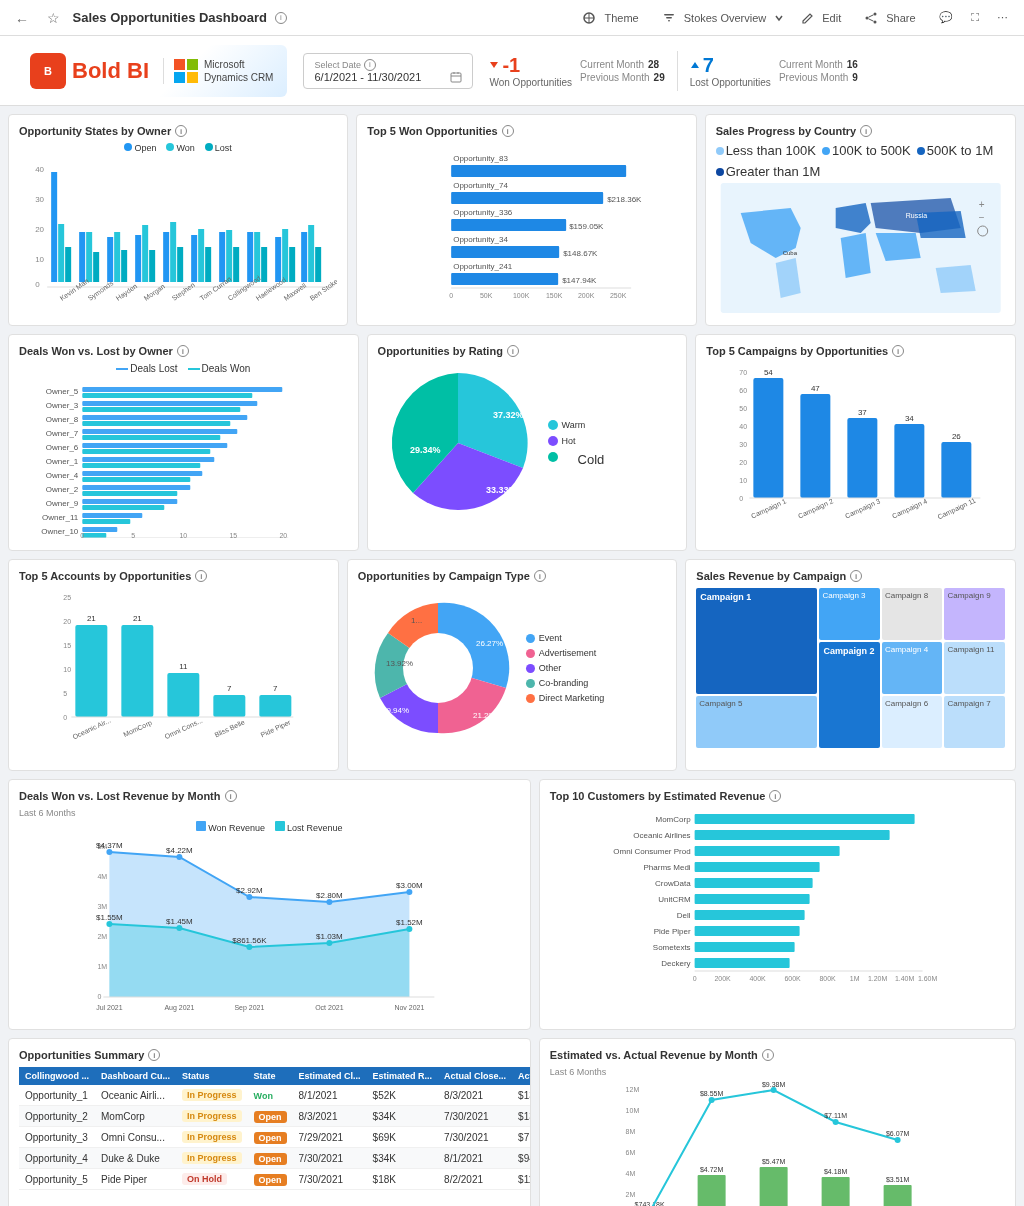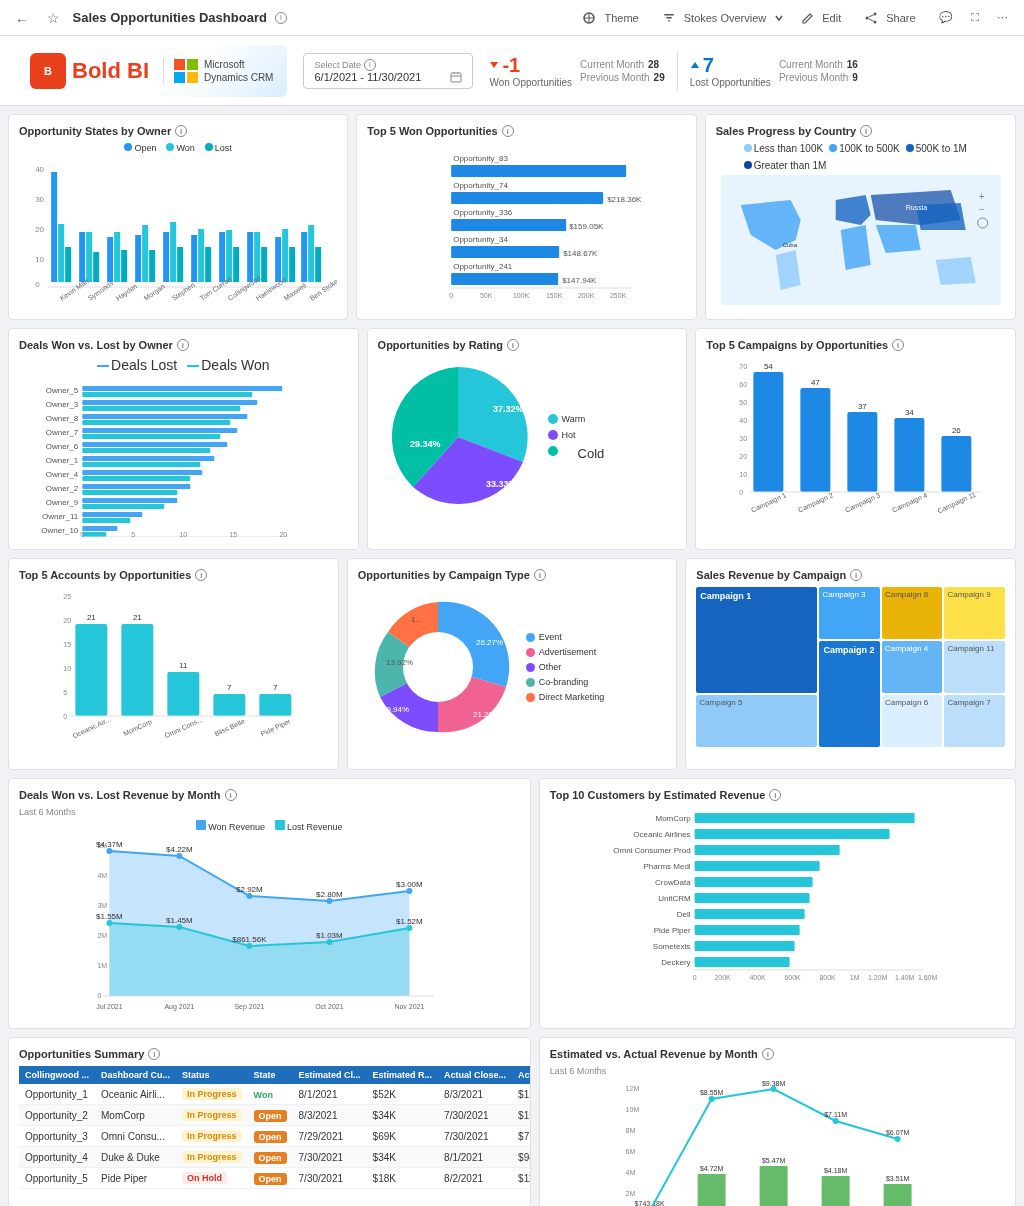--- a/index.html
+++ b/index.html
@@ -301,21 +301,21 @@
         <text x="237" y="155" font-size="7" fill="#888" text-anchor="middle">250K</text>
       </svg>
     </div>
 
     <div class="panel" style="flex:1;">
       <div class="panel-title">
         <span>Sales Progress by Country</span>
         <span class="info-icon">i</span>
       </div>
       
-      <div style="display:flex;gap:6px;flex-wrap:wrap;font-size:10px;margin-bottom:4px;margin-left:28px;">
+      <div style="display:flex;gap:6px;flex-wrap:wrap;font-size:13px;margin-bottom:4px;">
         <span><span style="display:inline-block;width:8px;height:8px;border-radius:50%;background:#90CAF9;margin-right:2px;"></span>Less than 100K</span>
         <span><span style="display:inline-block;width:8px;height:8px;border-radius:50%;background:#42A5F5;margin-right:2px;"></span>100K to 500K</span>
         <span><span style="display:inline-block;width:8px;height:8px;border-radius:50%;background:#1565C0;margin-right:2px;"></span>500K to 1M</span>
         <span><span style="display:inline-block;width:8px;height:8px;border-radius:50%;background:#0D47A1;margin-right:2px;"></span>Greater than 1M</span>
       </div>
       
       <svg width="100%" height="130" viewBox="0 0 280 130">
         <rect width="280" height="130" fill="#e8f4fd" rx="3"></rect>
 
         <path d="M20 30 L70 25 L80 45 L75 65 L55 75 L30 60 Z" fill="#42A5F5" opacity="0.8"></path>
@@ -345,21 +345,21 @@
     </div>
   </div>
 
   <div class="row">
 
     <div class="panel" style="flex:1.1;">
       <div class="panel-title">
         <span>Deals Won vs. Lost by Owner</span>
         <span class="info-icon">i</span>
       </div>
-      <div style="display:flex;gap:10px;justify-content:center;margin-bottom:4px;font-size:14px;">
+      <div style="display:flex;gap:10px;justify-content:center;margin-bottom:4px;font-size:10px;">
         <span><span style="display:inline-block;width:12px;height:2px;background:#42A5F5;margin-right:2px;vertical-align:middle;"></span>Deals Lost</span>
         <span><span style="display:inline-block;width:12px;height:2px;background:#26C6DA;margin-right:2px;vertical-align:middle;"></span>Deals Won</span>
       </div>
       <svg width="100%" height="160" viewBox="0 0 290 160">
 
         <text x="40" y="16" font-size="8" fill="#555" text-anchor="end">Owner_5</text>
         <text x="40" y="30" font-size="8" fill="#555" text-anchor="end">Owner_3</text>
         <text x="40" y="44" font-size="8" fill="#555" text-anchor="end">Owner_8</text>
         <text x="40" y="58" font-size="8" fill="#555" text-anchor="end">Owner_7</text>
         <text x="40" y="72" font-size="8" fill="#555" text-anchor="end">Owner_6</text>
@@ -556,22 +556,22 @@
     </div>
 
     <div class="panel" style="flex:1;">
       <div class="panel-title">
         <span>Sales Revenue by Campaign</span>
         <span class="info-icon">i</span>
       </div>
       <div style="display:grid;grid-template-columns:2fr 1fr 1fr 1fr;grid-template-rows:1fr 1fr 1fr;gap:2px;height:160px;">
         <div style="grid-row:1/3;background:#1565C0;border-radius:2px;display:flex;align-items:flex-start;padding:4px;font-size:9px;color:#fff;font-weight:600;">Campaign 1</div>
         <div style="background:#42A5F5;border-radius:2px;display:flex;align-items:flex-start;padding:3px;font-size:8px;color:#fff;">Campaign 3</div>
-        <div style="background:#eab308;border-radius:2px;display:flex;align-items:flex-start;padding:3px;font-size:8px;color:#555;">Campaign 8</div>
-        <div style="background:#fde047;border-radius:2px;display:flex;align-items:flex-start;padding:3px;font-size:8px;color:#555;">Campaign 9</div>
+        <div style="background:#e5e5e5;border-radius:2px;display:flex;align-items:flex-start;padding:3px;font-size:8px;color:#555;">Campaign 8</div>
+        <div style="background:#c4b5fd;border-radius:2px;display:flex;align-items:flex-start;padding:3px;font-size:8px;color:#555;">Campaign 9</div>
         <div style="background:#64B5F6;border-radius:2px;display:flex;align-items:flex-start;padding:3px;font-size:8px;color:#fff;">Campaign 4</div>
         <div style="background:#BBDEFB;border-radius:2px;display:flex;align-items:flex-start;padding:3px;font-size:8px;color:#555;">Campaign 11</div>
         <div style="background:#90CAF9;border-radius:2px;display:flex;align-items:flex-start;padding:3px;font-size:8px;color:#555;">Campaign 5</div>
         <div style="grid-row:2/4;background:#1976D2;border-radius:2px;display:flex;align-items:flex-start;padding:4px;font-size:9px;color:#fff;font-weight:600;">Campaign 2</div>
         <div style="background:#DBEEFF;border-radius:2px;display:flex;align-items:flex-start;padding:3px;font-size:8px;color:#555;">Campaign 6</div>
         <div style="background:#BBDEFB;border-radius:2px;display:flex;align-items:flex-start;padding:3px;font-size:8px;color:#555;">Campaign 7</div>
       </div>
     </div>
   </div>
 

